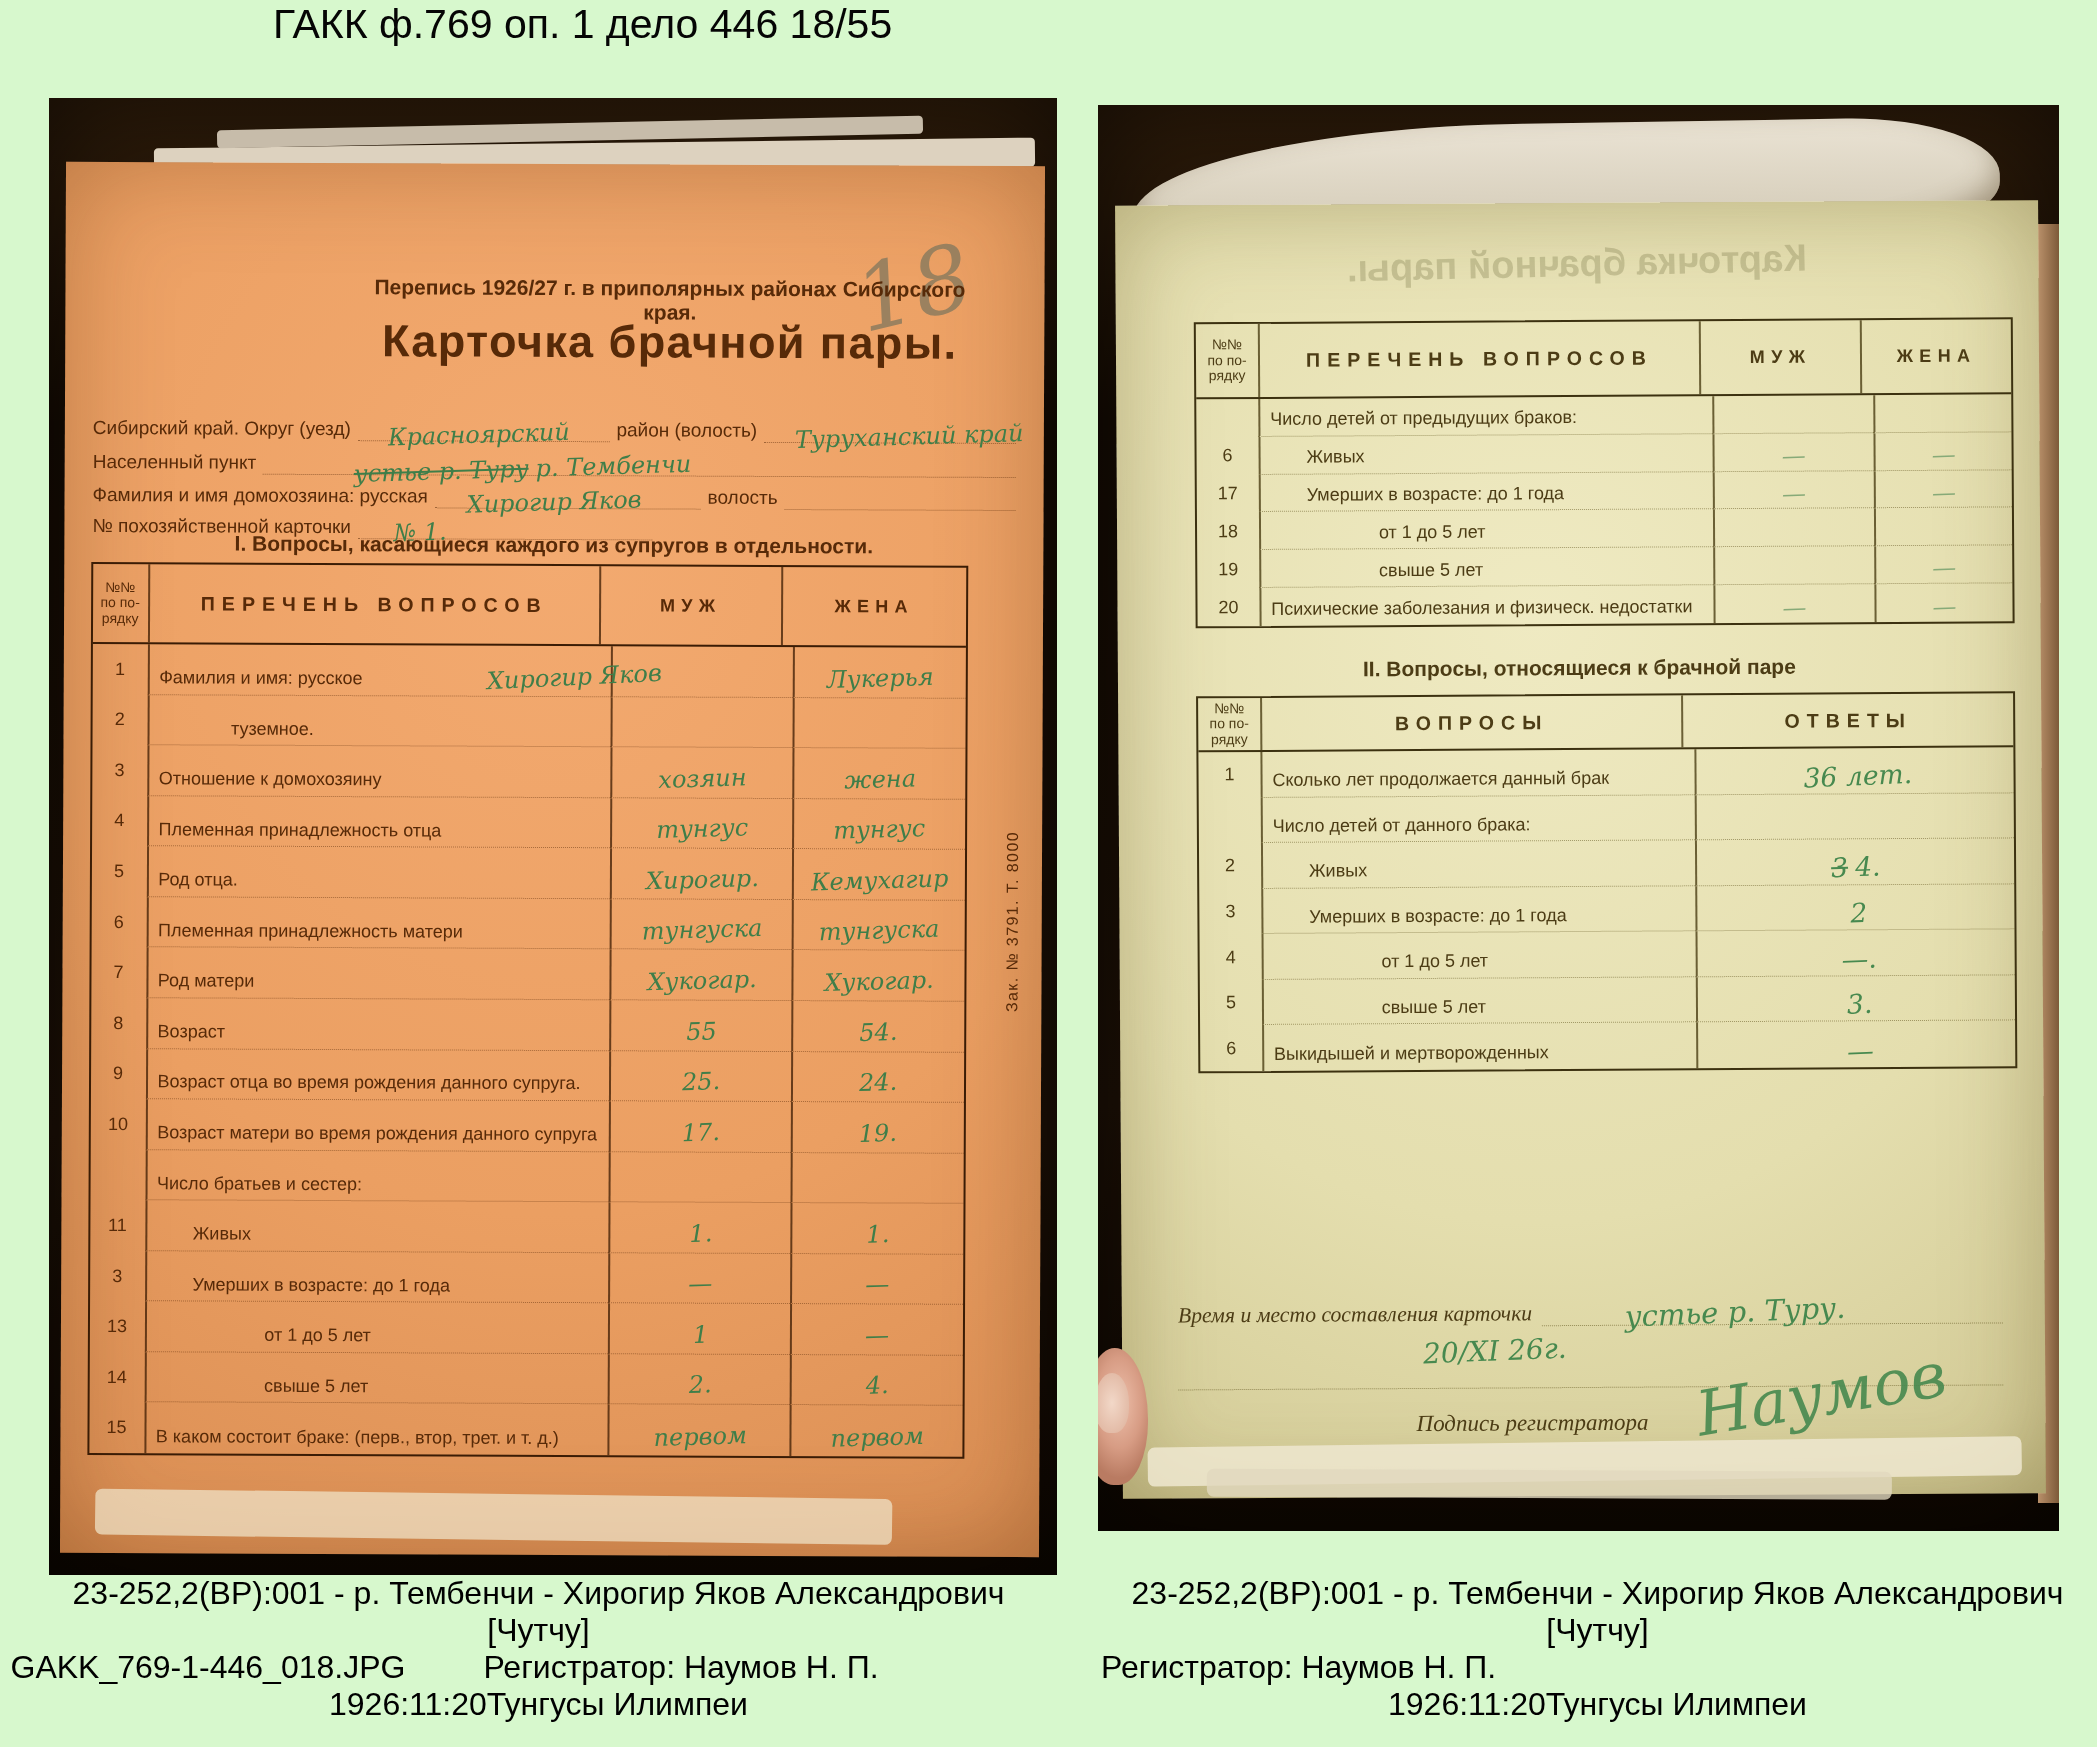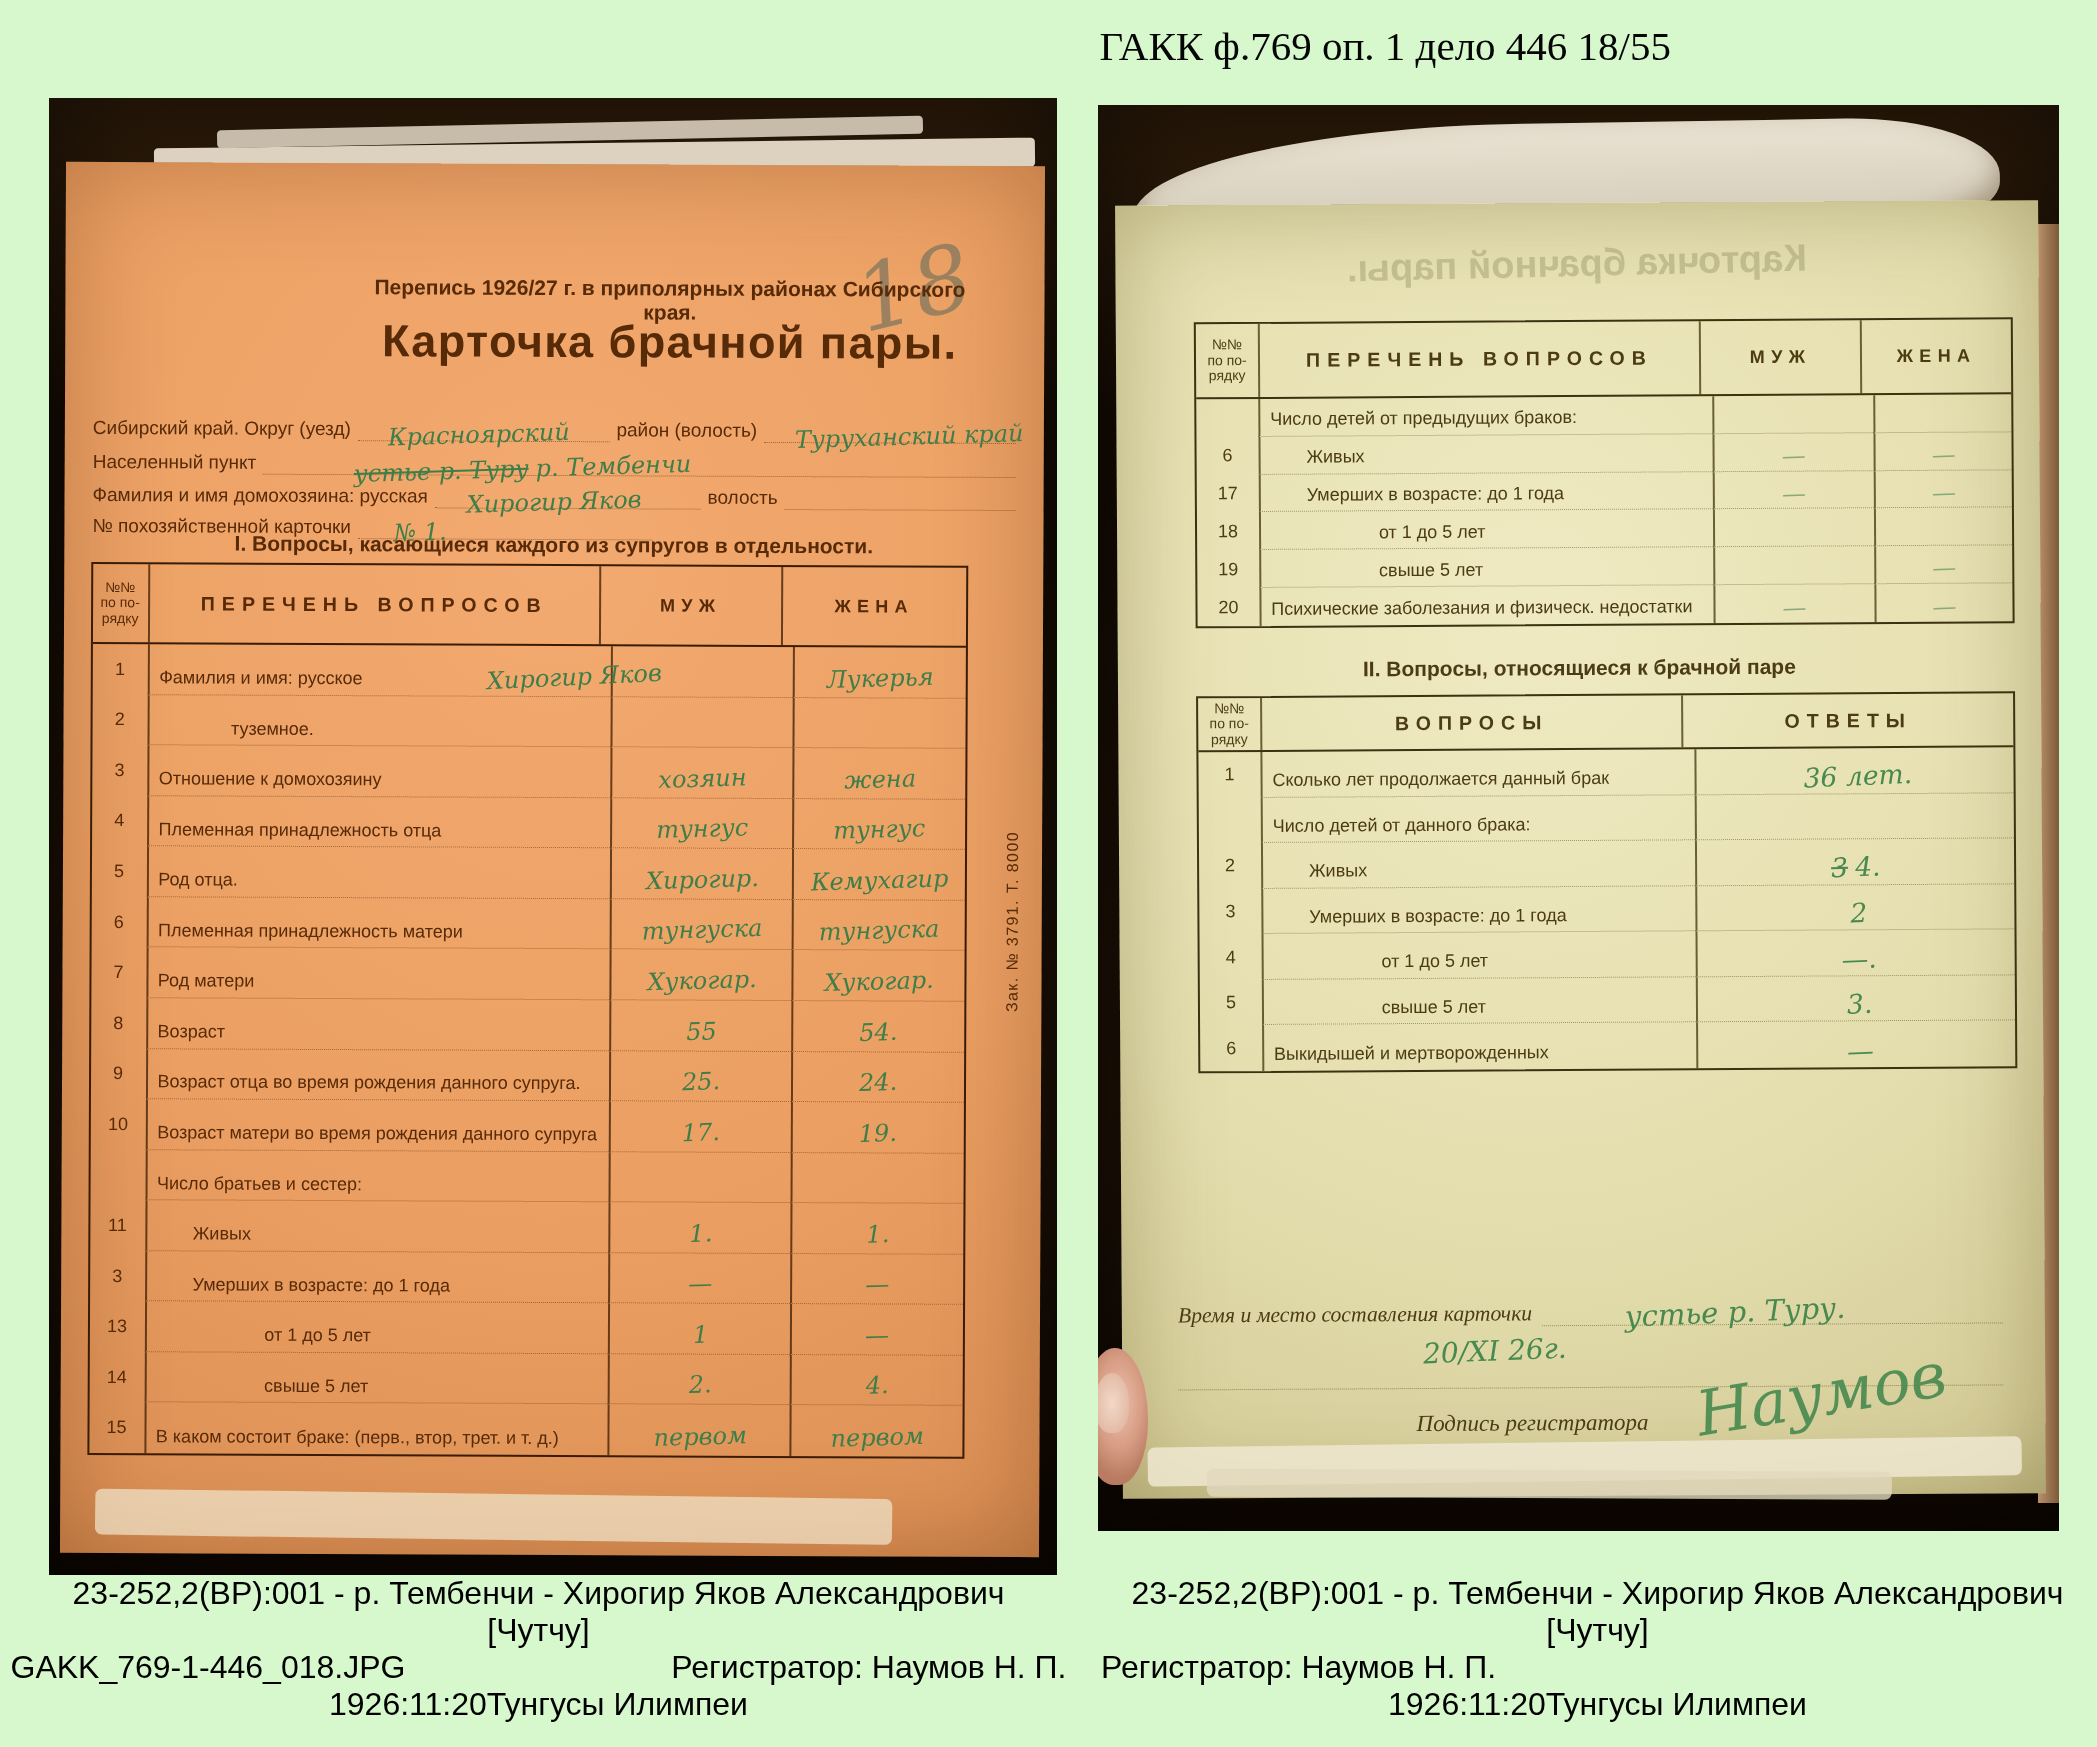--- a/index.html
+++ b/index.html
@@ -1,22 +1,22 @@
 <!DOCTYPE html>
 <html style="font-size:11.2px"><head>
 <meta charset="utf-8">
 <style>
   html,body{margin:0;padding:0;background:#d7f8cd;}
   .stage{position:relative;width:2097px;height:1748px;background:#d7f8cd;overflow:hidden;
          font-family:"Liberation Sans",sans-serif;}
   .abs{position:absolute;}
 
   
-  .page-title{left:273px;top:1.4px;width:1398px;text-align:right;
-    font-family:Liberation Serif, serif;font-size:41px;color:#050505;margin-top:21px;}
+  .page-title{left:273px;top:1.4px;width:1398px;text-align:left;
+    font-family:Liberation Sans, sans-serif;font-size:41px;color:#050505;}
 
   
   .photo{background:linear-gradient(180deg,#2e1c0a 0%,#140b03 22%,#1c1006 70%,#0e0701 100%);
          box-shadow:inset 0 0 112px rgba(0,0,0,.6);overflow:hidden;}
   .photo-left{left:49px;top:98px;width:1008px;height:1477px;}
   .photo-right{left:1098px;top:105px;width:961px;height:1426px;}
 
   .pl-edge1{left:105px;top:45px;width:881px;height:29px;background:#ddd2bf;transform:rotate(-.7deg);border-radius:4.2px;}
   .pl-edge2{left:168px;top:25px;width:706px;height:18px;background:#c7bcaa;transform:rotate(-1.2deg);border-radius:4.2px;}
   .pr-paper{left:35px;top:18px;width:867px;height:140px;background:linear-gradient(#eae3d4,#cdc4af);
@@ -124,21 +124,21 @@
   .bf-fill .hw{position:absolute;left:18%;bottom:-2.8px;font-size:29px;white-space:nowrap;}
   .bf-date{left:301px;top:1134px;font-size:28px;}
   .bf-dotline{left:56px;top:1184px;width:825px;border-bottom:1.4px dotted rgba(100,88,35,.6);}
   .bf-sign{left:294px;top:1207px;font-size:23px;font-style:italic;font-family:"Liberation Serif",serif;}
   .bf-signature{left:573px;top:1162px;font-size:62px;transform:rotate(-9deg);opacity:.9;}
 
   
   .caption{top:1575px;text-align:center;color:#000;font-size:32px;line-height:37px;}
   .cap-left{left:10.5px;width:1056px;}
   .cap-right{left:1101px;width:993px;}
-  .cap-row{display:flex;justify-content:space-between;gap:78px;white-space:nowrap;}
+  .cap-row{display:flex;justify-content:flex-start;gap:78px;white-space:nowrap;}
   .cap-row4{display:flex;justify-content:center;white-space:nowrap;}
 </style>
 </head>
 <body>
 
 <div class="stage">
 
   <div class="abs page-title">ГАКК ф.769 оп. 1 дело 446 18/55</div>
 
   <div class="abs photo photo-left">

